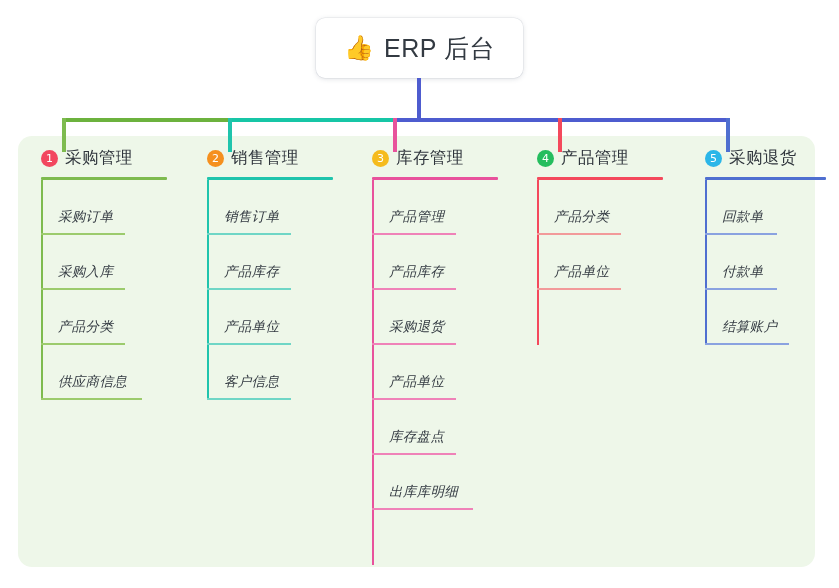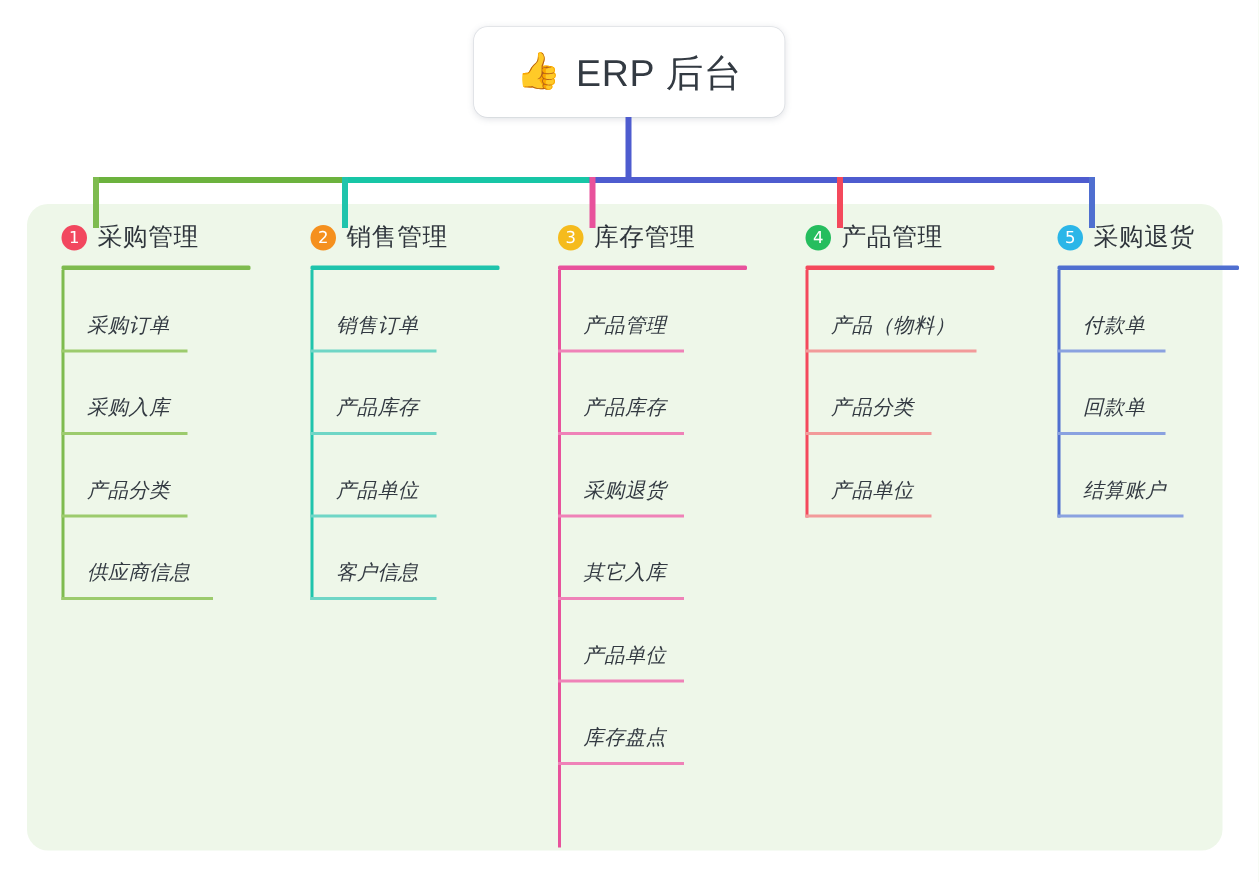--- a/index.html
+++ b/index.html
@@ -150,72 +150,68 @@
           </div>
           <div class="item">
             <span class="item-label">产品库存</span>
             <div class="item-rule" style="width: 84px; background: rgb(239, 130, 184);"></div>
           </div>
           <div class="item">
             <span class="item-label">采购退货</span>
             <div class="item-rule" style="width: 84px; background: rgb(239, 130, 184);"></div>
           </div>
           <div class="item">
-            <span class="item-label">其它入库</span>
-            <div class="item-rule" style="width: 84px; background: rgb(239, 130, 184);"></div>
-          </div>
-          <div class="item">
             <span class="item-label">产品单位</span>
             <div class="item-rule" style="width: 84px; background: rgb(239, 130, 184);"></div>
           </div>
           <div class="item">
             <span class="item-label">库存盘点</span>
             <div class="item-rule" style="width: 84px; background: rgb(239, 130, 184);"></div>
+          </div>
+          <div class="item">
+            <span class="item-label">出库库明细</span>
+            <div class="item-rule" style="width: 101px; background: rgb(239, 130, 184);"></div>
           </div>
         </div>
       </div>
       <div class="col" style="left: 518px; width: 168px;">
         <div class="col-head">
           <span class="badge" style="background: rgb(37, 189, 94);">4</span>
           <span class="col-title">产品管理</span>
         </div>
         <div class="head-rule" style="width: 126px; background: rgb(244, 73, 92); margin-left: 19px;"></div>
         <div class="items">
           <div class="stem" style="background: rgb(244, 73, 92); height: 165px;"></div>
           <div class="item">
-            <span class="item-label">产品（物料）</span>
-            <div class="item-rule" style="width: 114px; background: rgb(242, 154, 154);"></div>
-          </div>
-          <div class="item">
             <span class="item-label">产品分类</span>
             <div class="item-rule" style="width: 84px; background: rgb(242, 154, 154);"></div>
           </div>
           <div class="item">
             <span class="item-label">产品单位</span>
             <div class="item-rule" style="width: 84px; background: rgb(242, 154, 154);"></div>
           </div>
         </div>
       </div>
       <div class="col" style="left: 686px; width: 130px;">
         <div class="col-head">
           <span class="badge" style="background: rgb(43, 182, 232);">5</span>
           <span class="col-title">采购退货</span>
         </div>
         <div class="head-rule" style="width: 121px; background: rgb(79, 111, 208); margin-left: 19px;"></div>
         <div class="items">
           <div class="stem" style="background: rgb(79, 111, 208); height: 165px;"></div>
           <div class="item">
+            <span class="item-label">回款单</span>
+            <div class="item-rule" style="width: 72px; background: rgb(138, 162, 224);"></div>
+          </div>
+          <div class="item">
             <span class="item-label">付款单</span>
             <div class="item-rule" style="width: 72px; background: rgb(138, 162, 224);"></div>
           </div>
           <div class="item">
-            <span class="item-label">回款单</span>
-            <div class="item-rule" style="width: 72px; background: rgb(138, 162, 224);"></div>
-          </div>
-          <div class="item">
             <span class="item-label">结算账户</span>
             <div class="item-rule" style="width: 84px; background: rgb(138, 162, 224);"></div>
           </div>
         </div>
       </div>
     </div>
 
 </div>
 
 </body></html>

